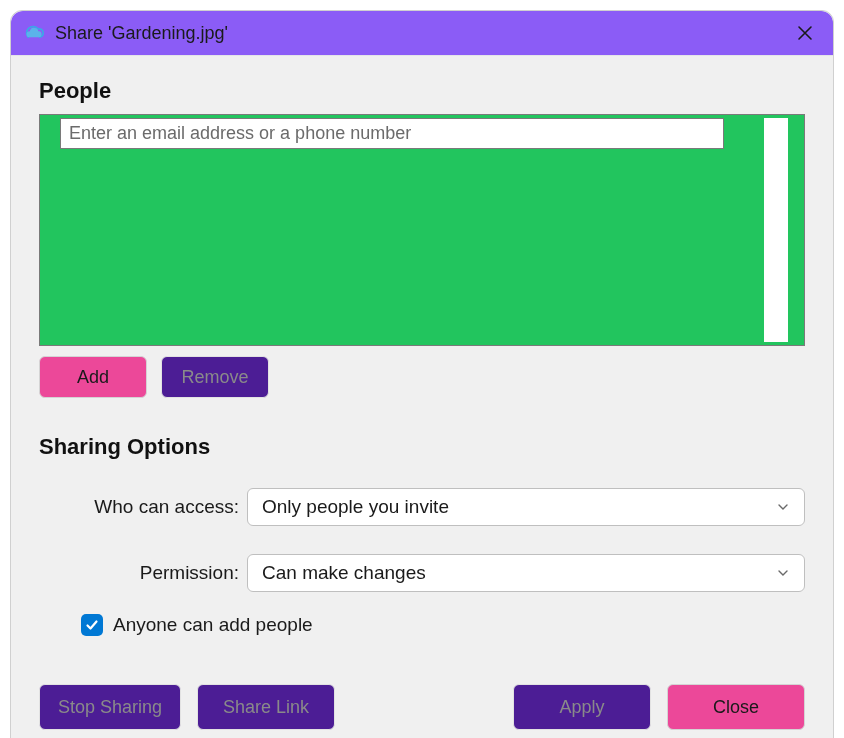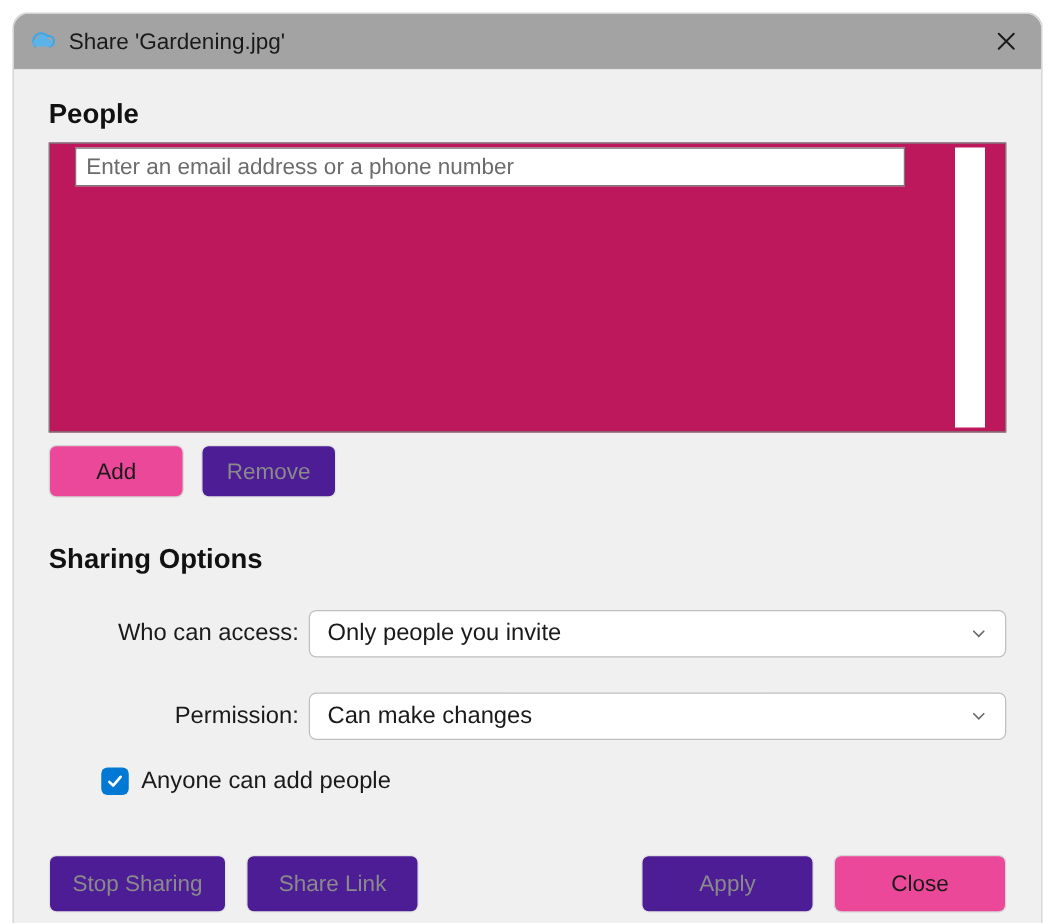--- a/index.html
+++ b/index.html
@@ -15,21 +15,21 @@
       width: 824px;
       border: 1px solid #d0d0d0;
       border-radius: 12px;
       overflow: hidden;
       background: #f0f0f0;
     }
     .titlebar {
       display: flex;
       align-items: center;
       padding: 8px 14px 8px 12px;
-      background: #a3a3a3;
+      background: #8b5cf6;
       border-bottom: 1px solid #e4e4e8;
       border-top-left-radius: 12px;
       border-top-right-radius: 12px;
     }
     .titlebar-icon {
       width: 22px;
       height: 22px;
       margin-right: 10px;
       display: flex;
       align-items: center;
@@ -52,21 +52,21 @@
     .content {
       padding: 22px 28px 24px 28px;
     }
     .section-label {
       font-size: 22px;
       font-weight: 700;
       color: #111;
       margin-bottom: 10px;
     }
     .people-box {
-      background: #be185d;
+      background: #22c55e;
       border: 1px solid #7a7a7a;
       height: 232px;
       padding: 3px 16px 3px 20px;
       position: relative;
       display: flex;
       gap: 32px;
     }
     .people-box-inner {
       flex: 1;
       padding-right: 8px;

